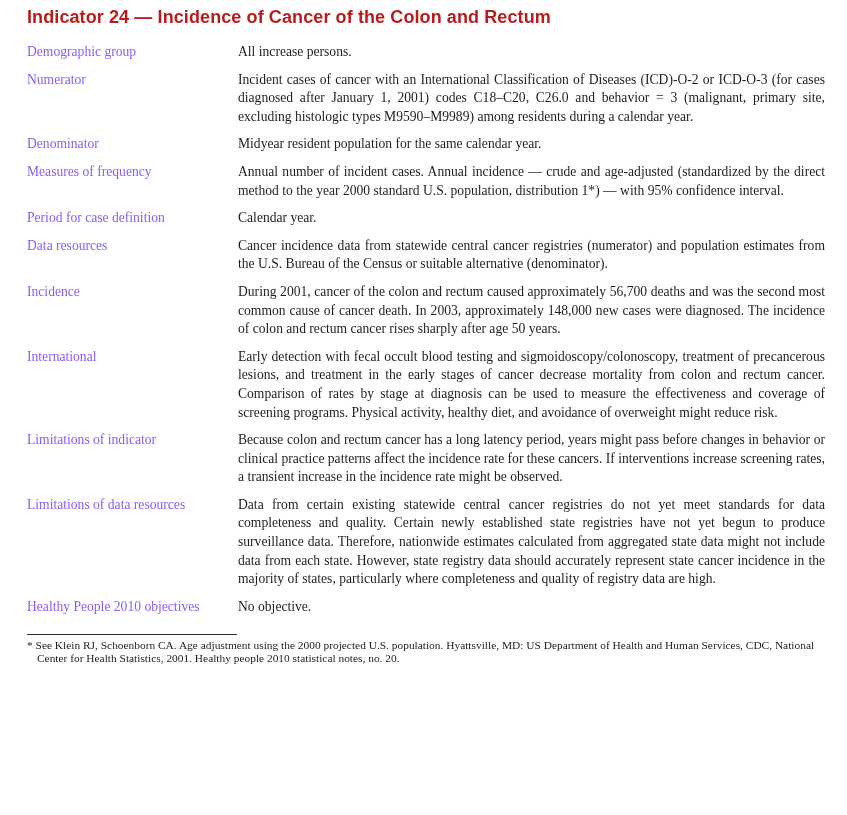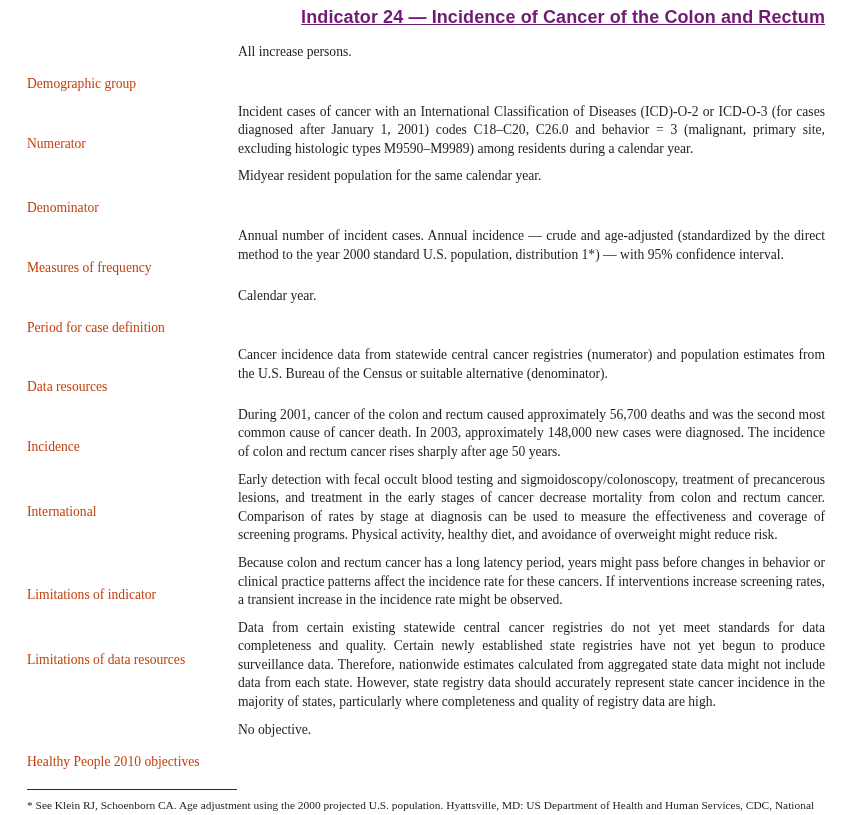--- a/index.html
+++ b/index.html
@@ -16,59 +16,57 @@
   }
   .page {
     box-sizing: border-box;
     width: 847px;
     padding: 5px 22px 8px 27px;
   }
   .title {
     font-family: "Liberation Sans", "DejaVu Sans", sans-serif;
     font-weight: bold;
     font-size: 18px;
-    color: #701a75;
-    text-align: right;
+    color: #b91c1c;
+    text-align: left;
     margin: 2px 0 15px 0;
     letter-spacing: 0.1px;
-    text-decoration: underline;
   }
   .deftable {
     width: 100%;
   }
   .row {
     display: flex;
     align-items: flex-start;
     margin-bottom: 9px;
   }
   .label {
     flex: 0 0 211px;
     width: 211px;
     font-size: 13.6px;
     line-height: 18.6px;
-    color: #c2410c;
-    margin-top: 32px;
+    color: #8b5cf6;
   }
   .value {
     flex: 1 1 auto;
     font-size: 13.6px;
     line-height: 18.6px;
     text-align: justify;
     color: #1e1e1e;
   }
   .italic {
   }
   .footnote-rule {
     width: 210px;
     border-top: 1px solid #2a2a2a;
     margin: 4px 0 4px 0;
   }
   .footnote {
     font-size: 11.4px;
-    line-height: 22px;
+    line-height: 13px;
     padding-left: 10px;
     text-indent: -10px;
     text-align: left;
     color: #1e1e1e;
   }
 </style>
 </head>
 <body>
 
 <div class="page">

